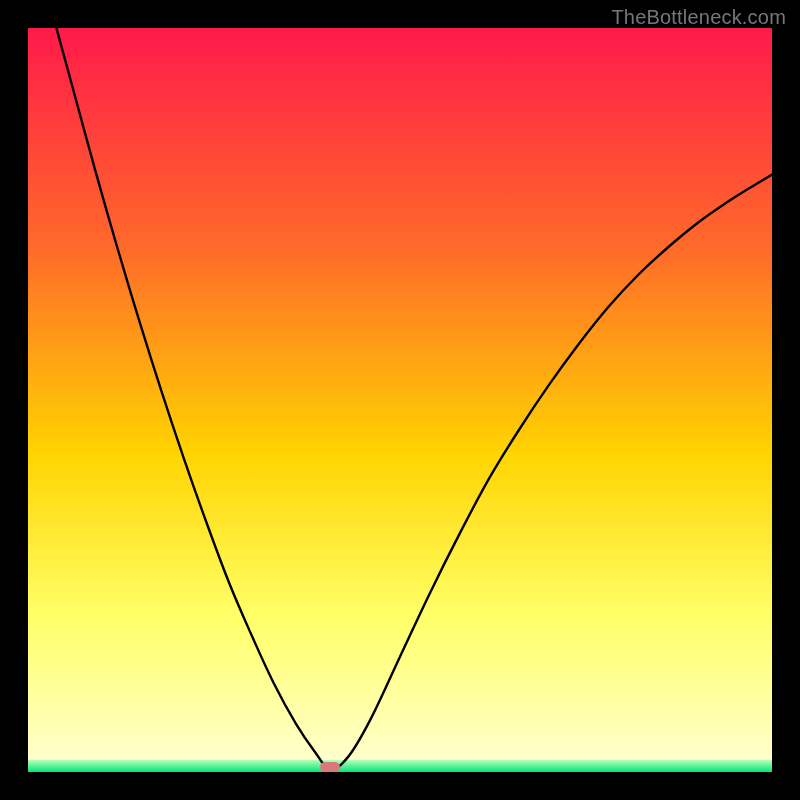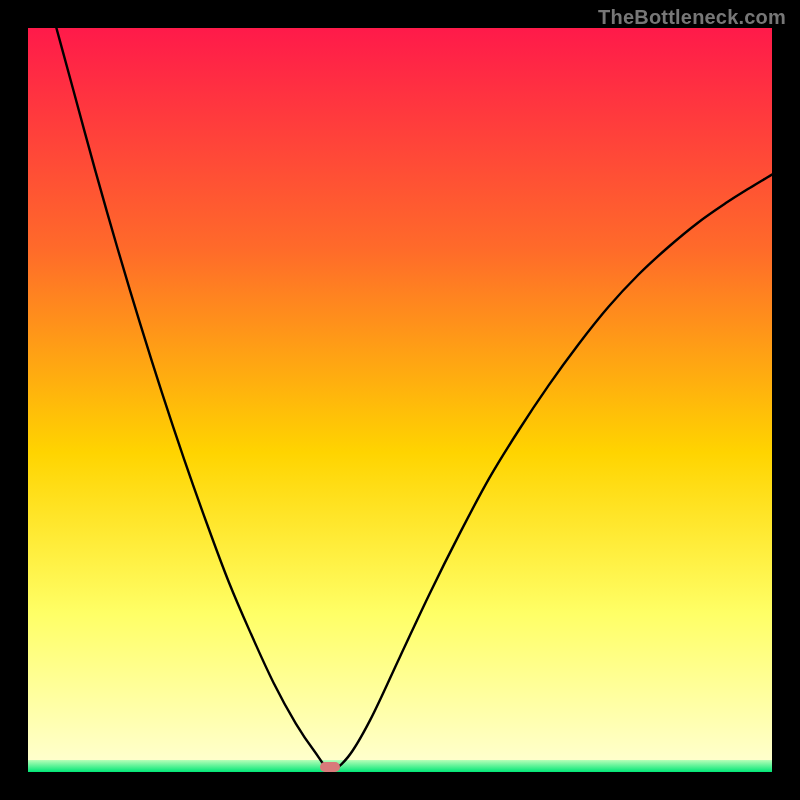--- a/index.html
+++ b/index.html
@@ -31,21 +31,21 @@
   .green-band {
     position: absolute;
     left: 0;
     right: 0;
     bottom: 0;
   }
   .watermark {
     position: absolute;
     color: #777;
     font-size: 20px;
-    font-weight: 700;
+    font-weight: 400;
     letter-spacing: 0.2px;
   }
   .axis-line {
     position: absolute;
     background: #000;
   }
   .marker {
     position: absolute;
     border-radius: 5px;
   }

